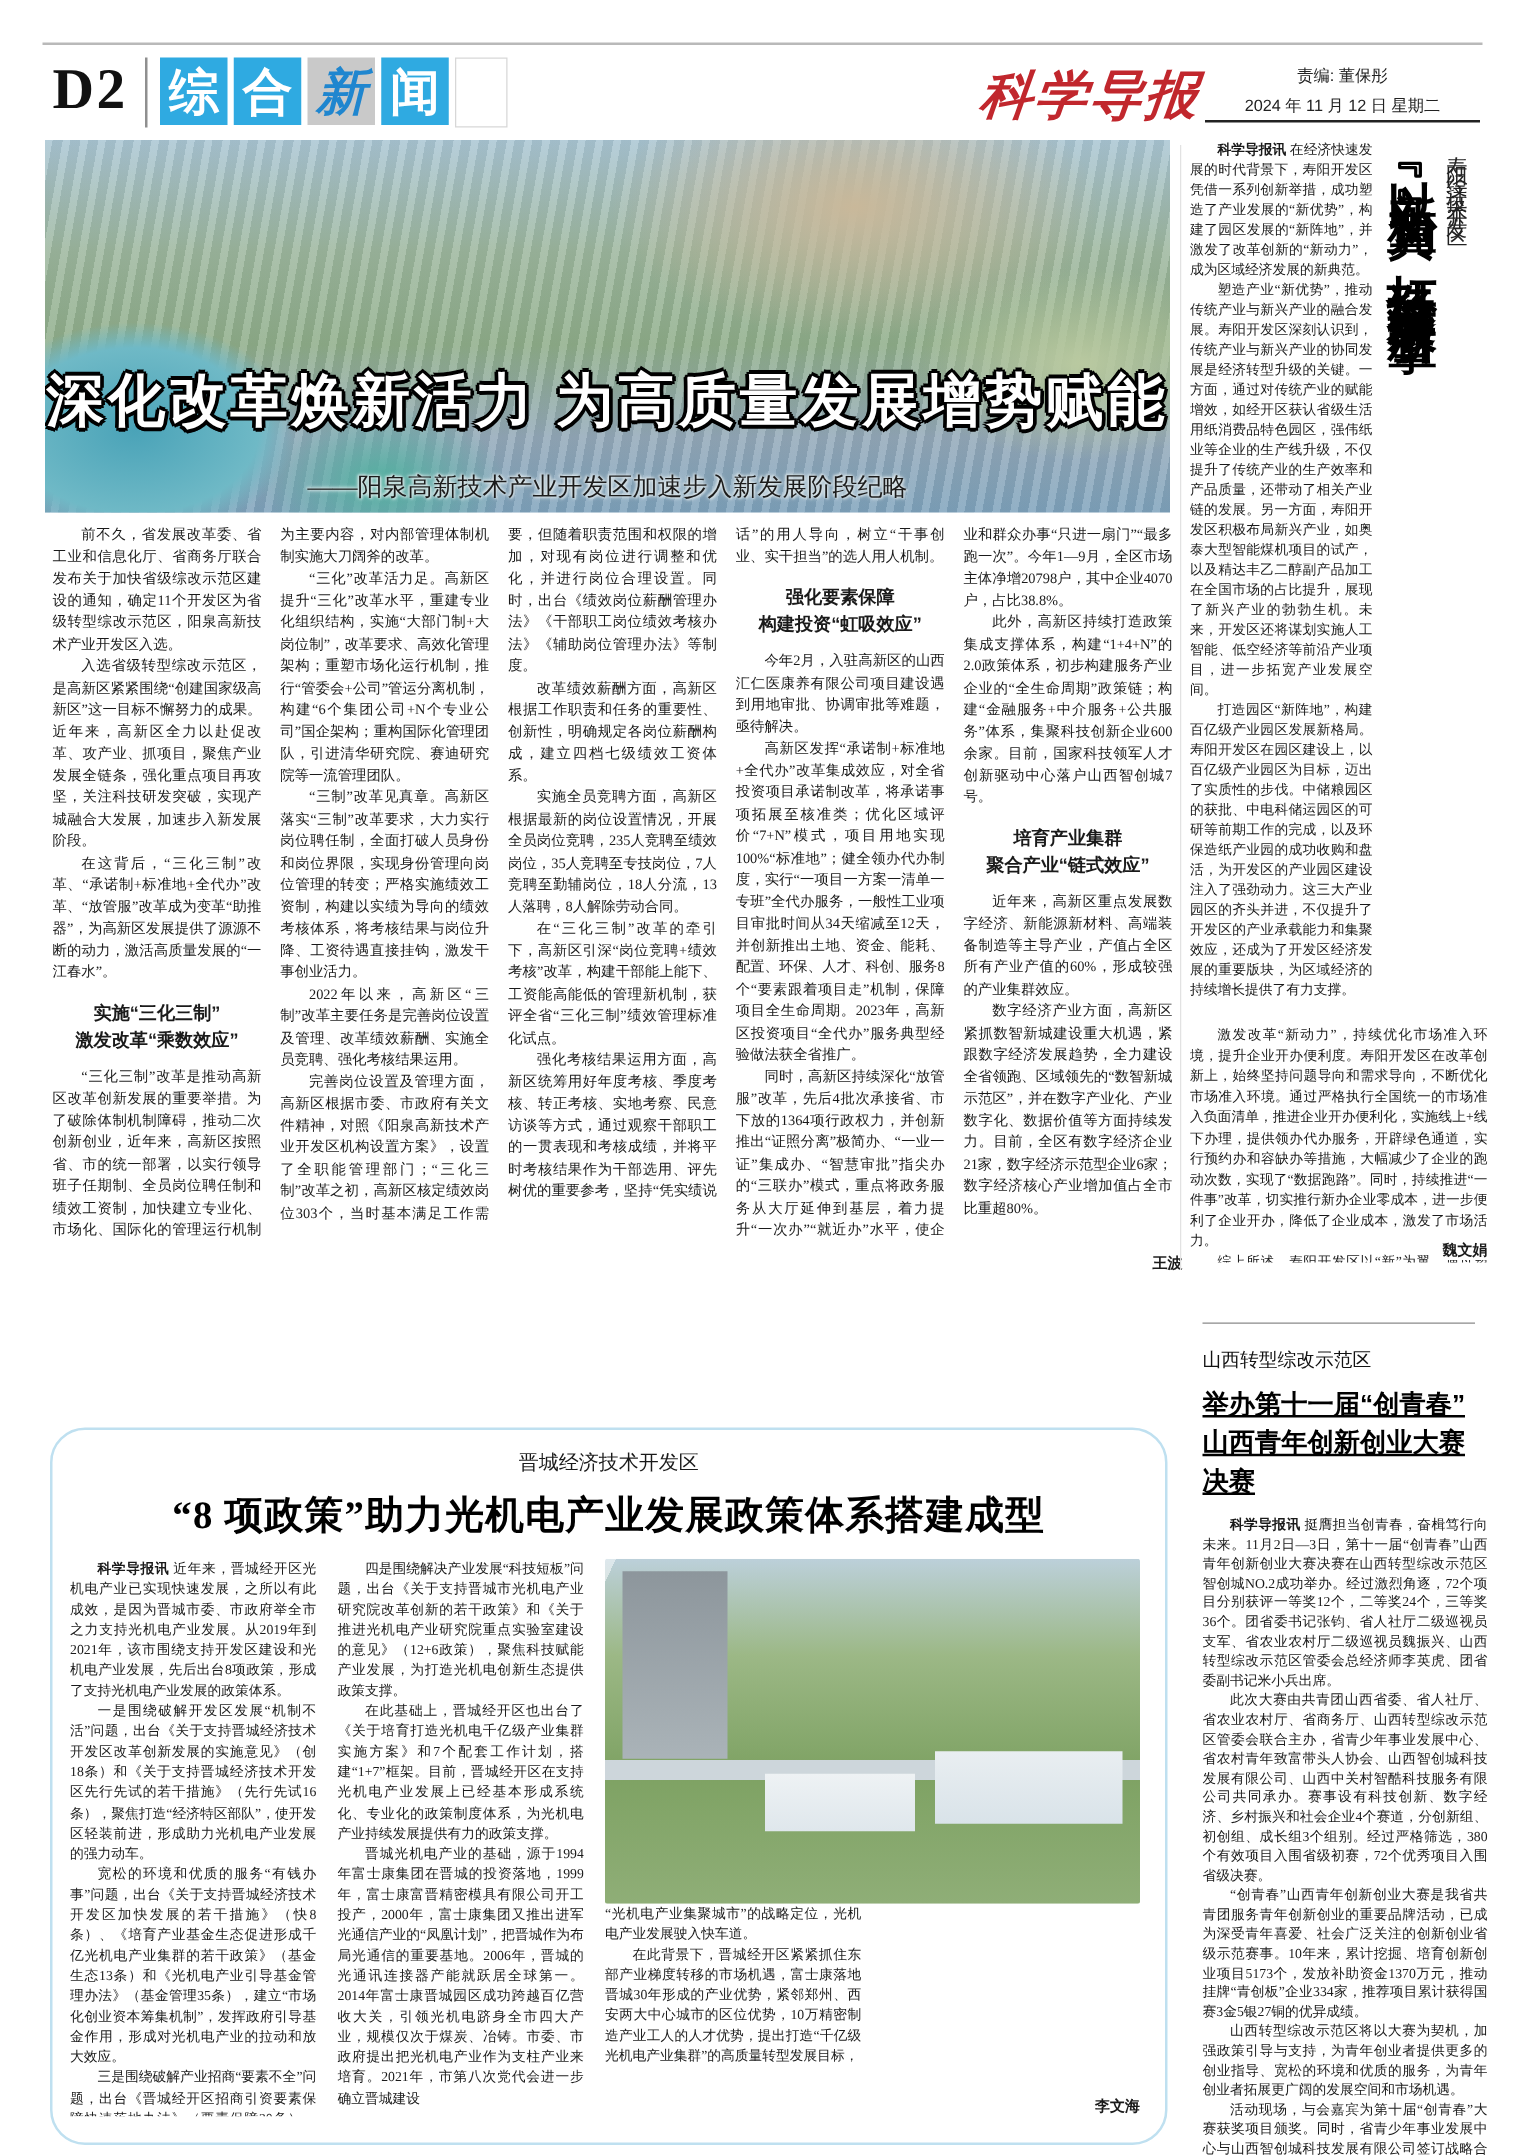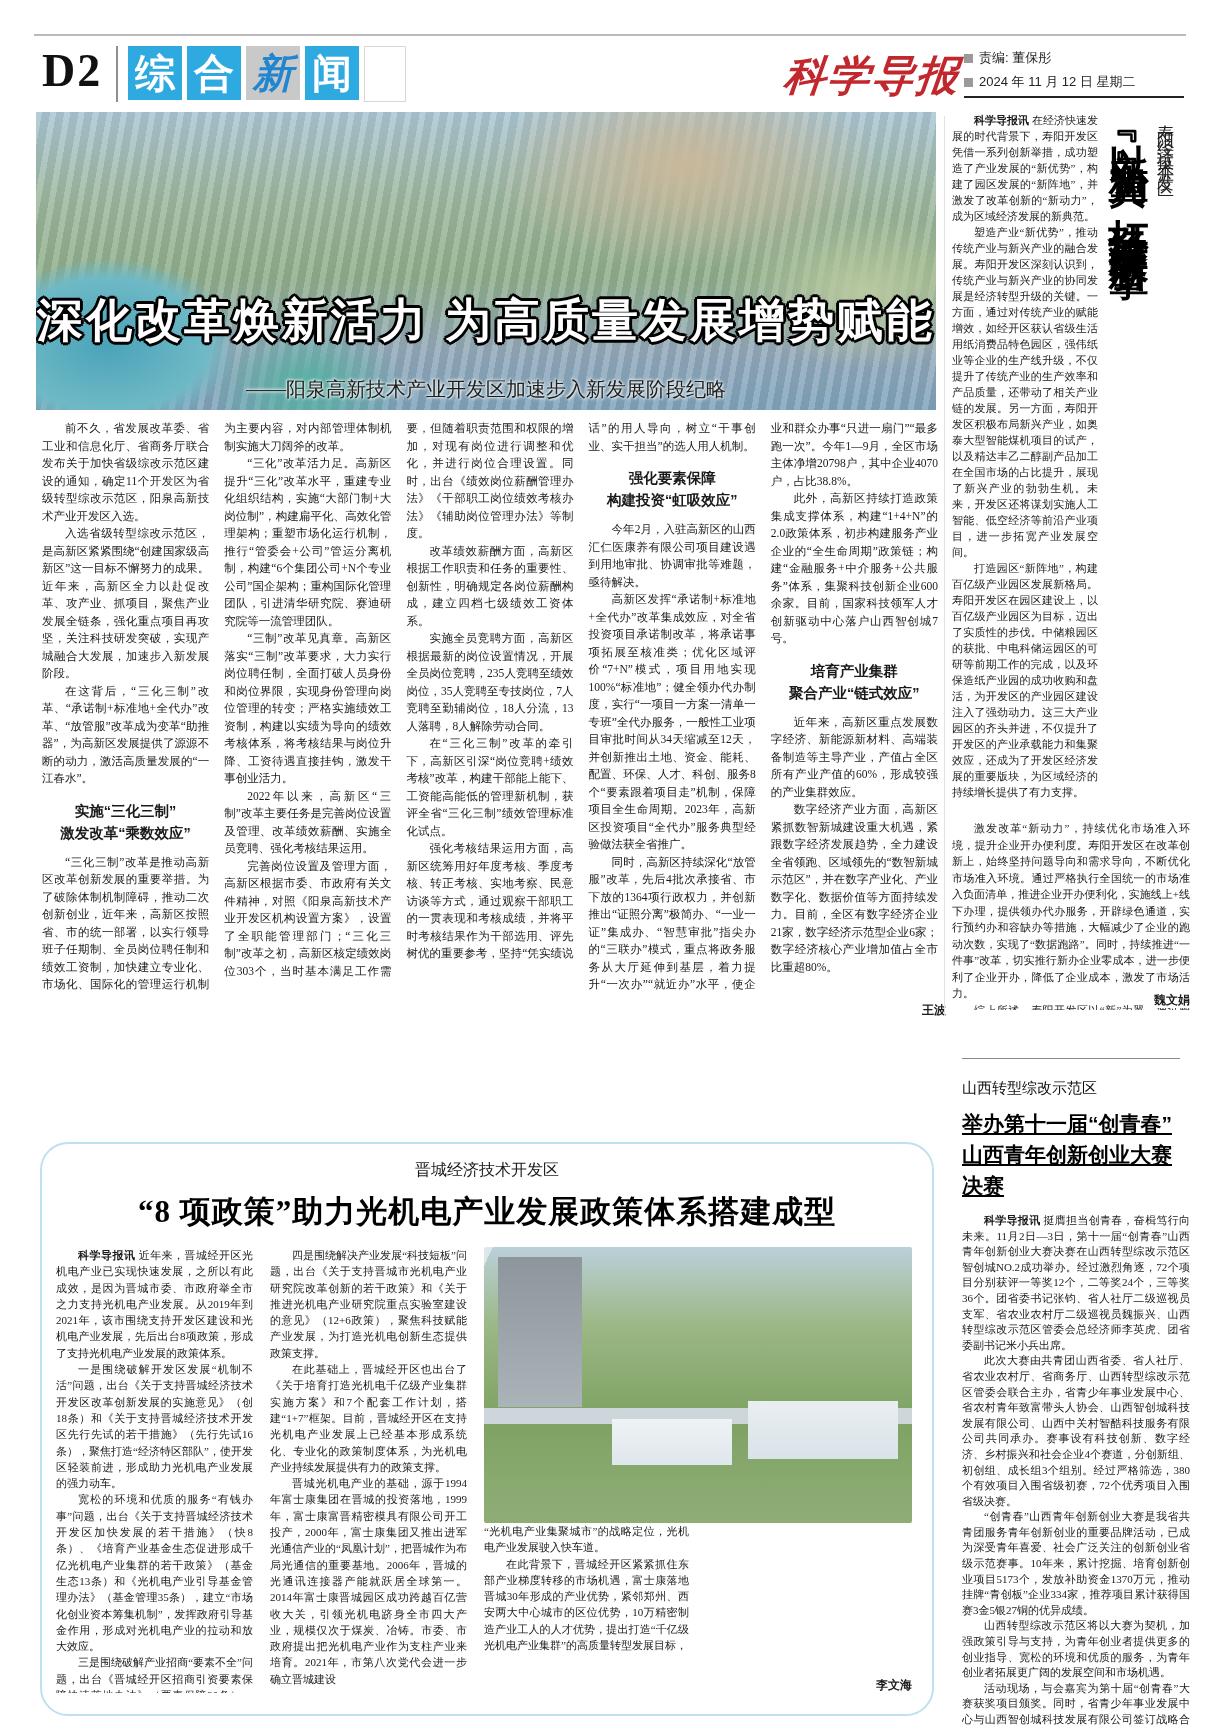--- a/index.html
+++ b/index.html
@@ -10,21 +10,21 @@
   .pageno{position:absolute;left:42px;top:44px;font:700 46px "Liberation Serif",serif;color:#111;letter-spacing:2px;}
   .hdr-vbar{position:absolute;left:116px;top:46px;width:2px;height:56px;background:#8f8f8f;}
   .secboxes{position:absolute;left:128px;top:46px;display:flex;gap:5px;}
   .secbox{width:54px;height:54px;display:flex;align-items:center;justify-content:center;
           font:700 40px "Liberation Sans","DejaVu Sans",sans-serif;color:#fff;background:#2faae1;}
   .secbox.gray{background:#c9c9c9;color:#1f86cf;font-style:italic;font-family:"Liberation Serif",serif;transform:none;}
   .secbox.ghost{background:#fff;border:1px solid #d7d7d7;width:40px;}
   .masthead{position:absolute;right:260px;top:48px;color:#c1272d;
             font:italic 700 42px "Liberation Serif",serif;transform:skewX(-6deg);letter-spacing:2px;}
   .pubinfo{position:absolute;right:36px;top:46px;width:220px;font:13px "Liberation Sans","DejaVu Sans",sans-serif;color:#222;}
-  .pubinfo .row{display:flex;align-items:center;gap:6px;height:24px;}
+  .pubinfo .row{display:flex;align-items:center;gap:6px;height:24px;flex-direction:column;}
   .sq{width:9px;height:9px;background:#9a9a9a;display:inline-block;}
   .pub-underline{position:absolute;right:36px;top:96px;width:220px;height:2px;background:#222;}
   
   .photo-main{position:absolute;left:36px;top:112px;width:900px;height:298px;overflow:hidden;
     background-image:
       radial-gradient(ellipse 180px 120px at 8% 78%, #4aa3b8 0%, #6fb9c6 55%, rgba(111,185,198,0) 72%),
       radial-gradient(ellipse 140px 90px at 30% 92%, #54b0a0 0%, rgba(84,176,160,0) 70%),
       radial-gradient(ellipse 260px 140px at 72% 18%, #c9b89a 0%, rgba(201,184,154,0) 75%),
       radial-gradient(ellipse 200px 110px at 92% 60%, #b9c9a0 0%, rgba(185,201,160,0) 70%),
       repeating-linear-gradient(100deg, rgba(255,255,255,0.14) 0 6px, rgba(0,0,0,0.05) 6px 14px),
@@ -120,21 +120,21 @@
   <div class="photo-headline">深化改革焕新活力 为高质量发展增势赋能</div>
   <div class="photo-deck">——阳泉高新技术产业开发区加速步入新发展阶段纪略</div>
 </div>
 <div class="main-body">
     <p class="para">前不久，省发展改革委、省工业和信息化厅、省商务厅联合发布关于加快省级综改示范区建设的通知，确定11个开发区为省级转型综改示范区，阳泉高新技术产业开发区入选。</p>
     <p class="para">入选省级转型综改示范区，是高新区紧紧围绕“创建国家级高新区”这一目标不懈努力的成果。近年来，高新区全力以赴促改革、攻产业、抓项目，聚焦产业发展全链条，强化重点项目再攻坚，关注科技研发突破，实现产城融合大发展，加速步入新发展阶段。</p>
     <p class="para">在这背后，“三化三制”改革、“承诺制+标准地+全代办”改革、“放管服”改革成为变革“助推器”，为高新区发展提供了源源不断的动力，激活高质量发展的“一江春水”。</p>
     <h3 class="sub-head">实施“三化三制”
 激发改革“乘数效应”</h3>
     <p class="para">“三化三制”改革是推动高新区改革创新发展的重要举措。为了破除体制机制障碍，推动二次创新创业，近年来，高新区按照省、市的统一部署，以实行领导班子任期制、全员岗位聘任制和绩效工资制，加快建立专业化、市场化、国际化的管理运行机制为主要内容，对内部管理体制机制实施大刀阔斧的改革。</p>
-    <p class="para">“三化”改革活力足。高新区提升“三化”改革水平，重建专业化组织结构，实施“大部门制+大岗位制”，构建扁平化、高效化管理架构；重塑市场化运行机制，推行“管委会+公司”管运分离机制，构建“6个集团公司+N个专业公司”国企架构；重构国际化管理团队，引进清华研究院、赛迪研究院等一流管理团队。</p>
+    <p class="para">“三化”改革活力足。高新区提升“三化”改革水平，重建专业化组织结构，实施“大部门制+大岗位制”，改革要求、高效化管理架构；重塑市场化运行机制，推行“管委会+公司”管运分离机制，构建“6个集团公司+N个专业公司”国企架构；重构国际化管理团队，引进清华研究院、赛迪研究院等一流管理团队。</p>
     <p class="para">“三制”改革见真章。高新区落实“三制”改革要求，大力实行岗位聘任制，全面打破人员身份和岗位界限，实现身份管理向岗位管理的转变；严格实施绩效工资制，构建以实绩为导向的绩效考核体系，将考核结果与岗位升降、工资待遇直接挂钩，激发干事创业活力。</p>
     <p class="para">2022年以来，高新区“三制”改革主要任务是完善岗位设置及管理、改革绩效薪酬、实施全员竞聘、强化考核结果运用。</p>
     <p class="para">完善岗位设置及管理方面，高新区根据市委、市政府有关文件精神，对照《阳泉高新技术产业开发区机构设置方案》，设置了全职能管理部门；“三化三制”改革之初，高新区核定绩效岗位303个，当时基本满足工作需要，但随着职责范围和权限的增加，对现有岗位进行调整和优化，并进行岗位合理设置。同时，出台《绩效岗位薪酬管理办法》《干部职工岗位绩效考核办法》《辅助岗位管理办法》等制度。</p>
     <p class="para">改革绩效薪酬方面，高新区根据工作职责和任务的重要性、创新性，明确规定各岗位薪酬构成，建立四档七级绩效工资体系。</p>
     <p class="para">实施全员竞聘方面，高新区根据最新的岗位设置情况，开展全员岗位竞聘，235人竞聘至绩效岗位，35人竞聘至专技岗位，7人竞聘至勤辅岗位，18人分流，13人落聘，8人解除劳动合同。</p>
     <p class="para">在“三化三制”改革的牵引下，高新区引深“岗位竞聘+绩效考核”改革，构建干部能上能下、工资能高能低的管理新机制，获评全省“三化三制”绩效管理标准化试点。</p>
     <p class="para">强化考核结果运用方面，高新区统筹用好年度考核、季度考核、转正考核、实地考察、民意访谈等方式，通过观察干部职工的一贯表现和考核成绩，并将平时考核结果作为干部选用、评先树优的重要参考，坚持“凭实绩说话”的用人导向，树立“干事创业、实干担当”的选人用人机制。</p>
     <h3 class="sub-head">强化要素保障
 构建投资“虹吸效应”</h3>
     <p class="para">今年2月，入驻高新区的山西汇仁医康养有限公司项目建设遇到用地审批、协调审批等难题，亟待解决。</p>

